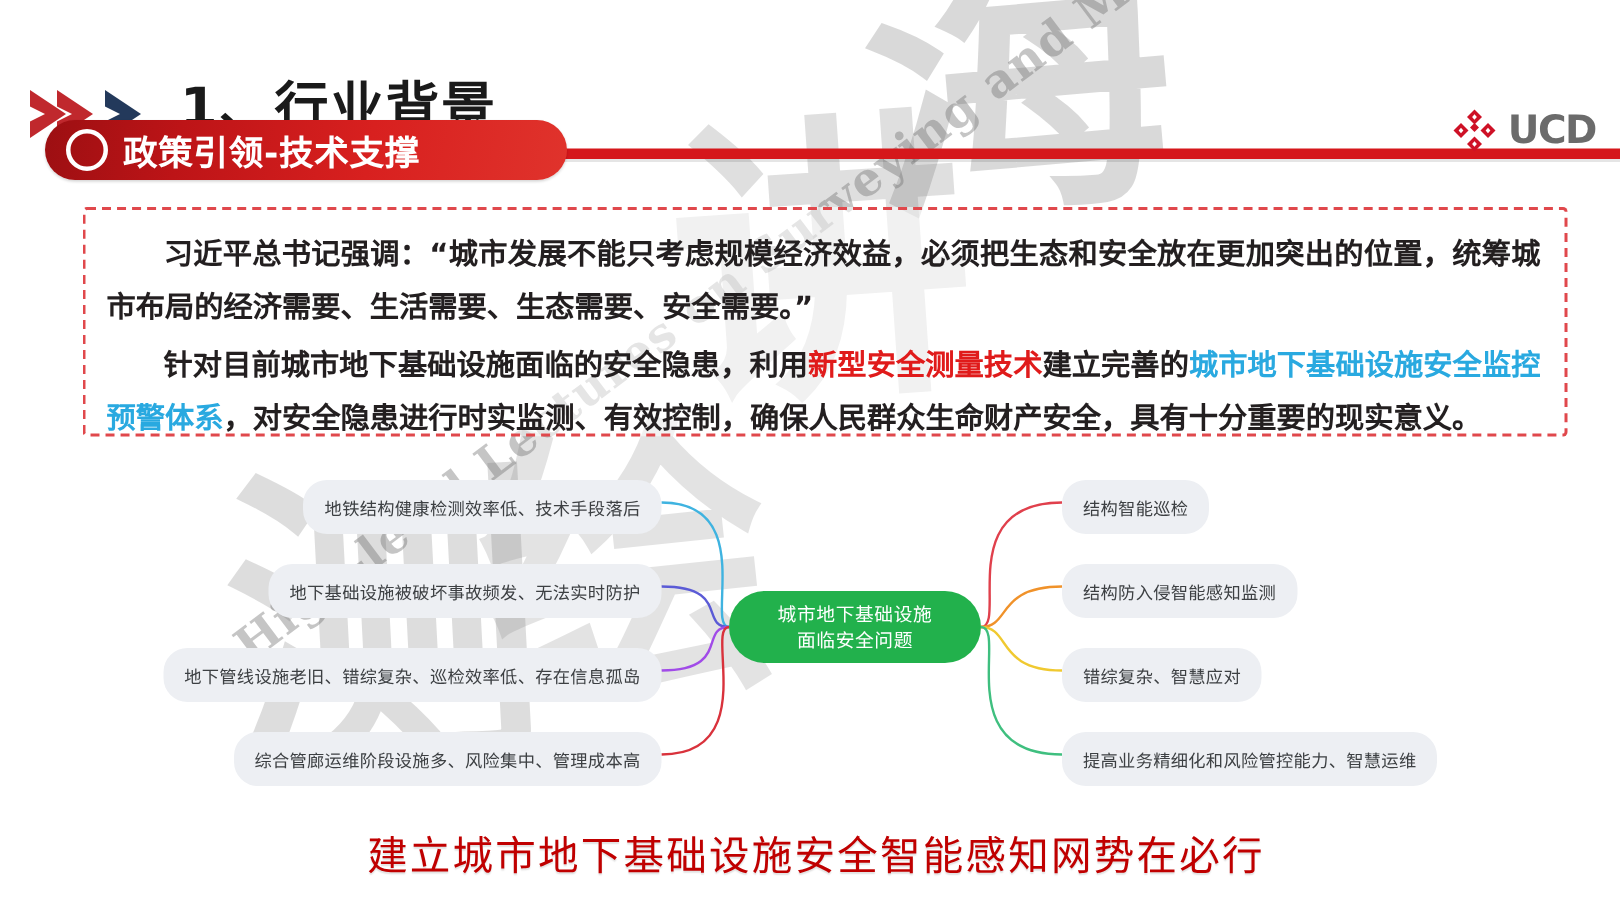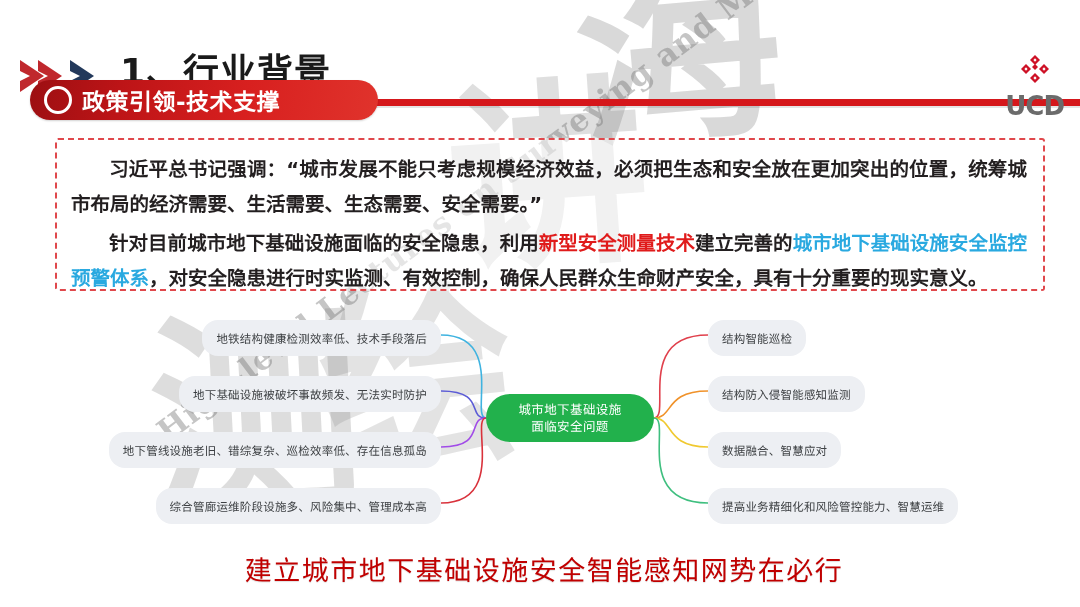--- a/index.html
+++ b/index.html
@@ -71,21 +71,21 @@
   .header-rule{
     position:absolute;left:120px;top:63px;
     width:960px;height:7px;background:#D5171B;
   }
   .header-rule-shadow{
     position:absolute;left:120px;top:70px;
     width:960px;height:2px;background:rgba(0,0,0,.10);
   }
 
   
-  .logo{position:absolute;right:16px;top:18px;height:30px;display:flex;align-items:center;gap:7px;flex-direction:column;}
+  .logo{position:absolute;right:16px;top:36px;height:30px;display:flex;align-items:center;gap:7px;}
   .logo-mark{width:30px;height:30px;}
   .logo-text{
     font-family:"DejaVu Sans","Liberation Sans",sans-serif;
     font-weight:700;font-size:26px;color:#6b6b6b;letter-spacing:-1px;
   }
 
   
   .pill-head{
     position:absolute;left:30px;top:80px;
     width:348px;height:40px;
@@ -286,21 +286,21 @@
       <span>面临安全问题</span>
     </div>
 
     <div class="node node-right" id="nr0" style="left: 708px; top: 20px; background: rgb(237, 239, 243);">
         <span>结构智能巡检</span>
       </div>
     <div class="node node-right" id="nr1" style="left: 708px; top: 76px; background: rgb(237, 239, 243);">
         <span>结构防入侵智能感知监测</span>
       </div>
     <div class="node node-right" id="nr2" style="left: 708px; top: 132px; background: rgb(237, 239, 243);">
-        <span>数据融合、智慧应对</span>
+        <span>错综复杂、智慧应对</span>
       </div>
     <div class="node node-right" id="nr3" style="left: 708px; top: 188px; background: rgb(237, 239, 243);">
         <span>提高业务精细化和风险管控能力、智慧运维</span>
       </div>
   </div>
 
   <div class="conclusion" style="color: rgb(192, 0, 0);">建立城市地下基础设施安全智能感知网势在必行</div>
 
 </div>
 

